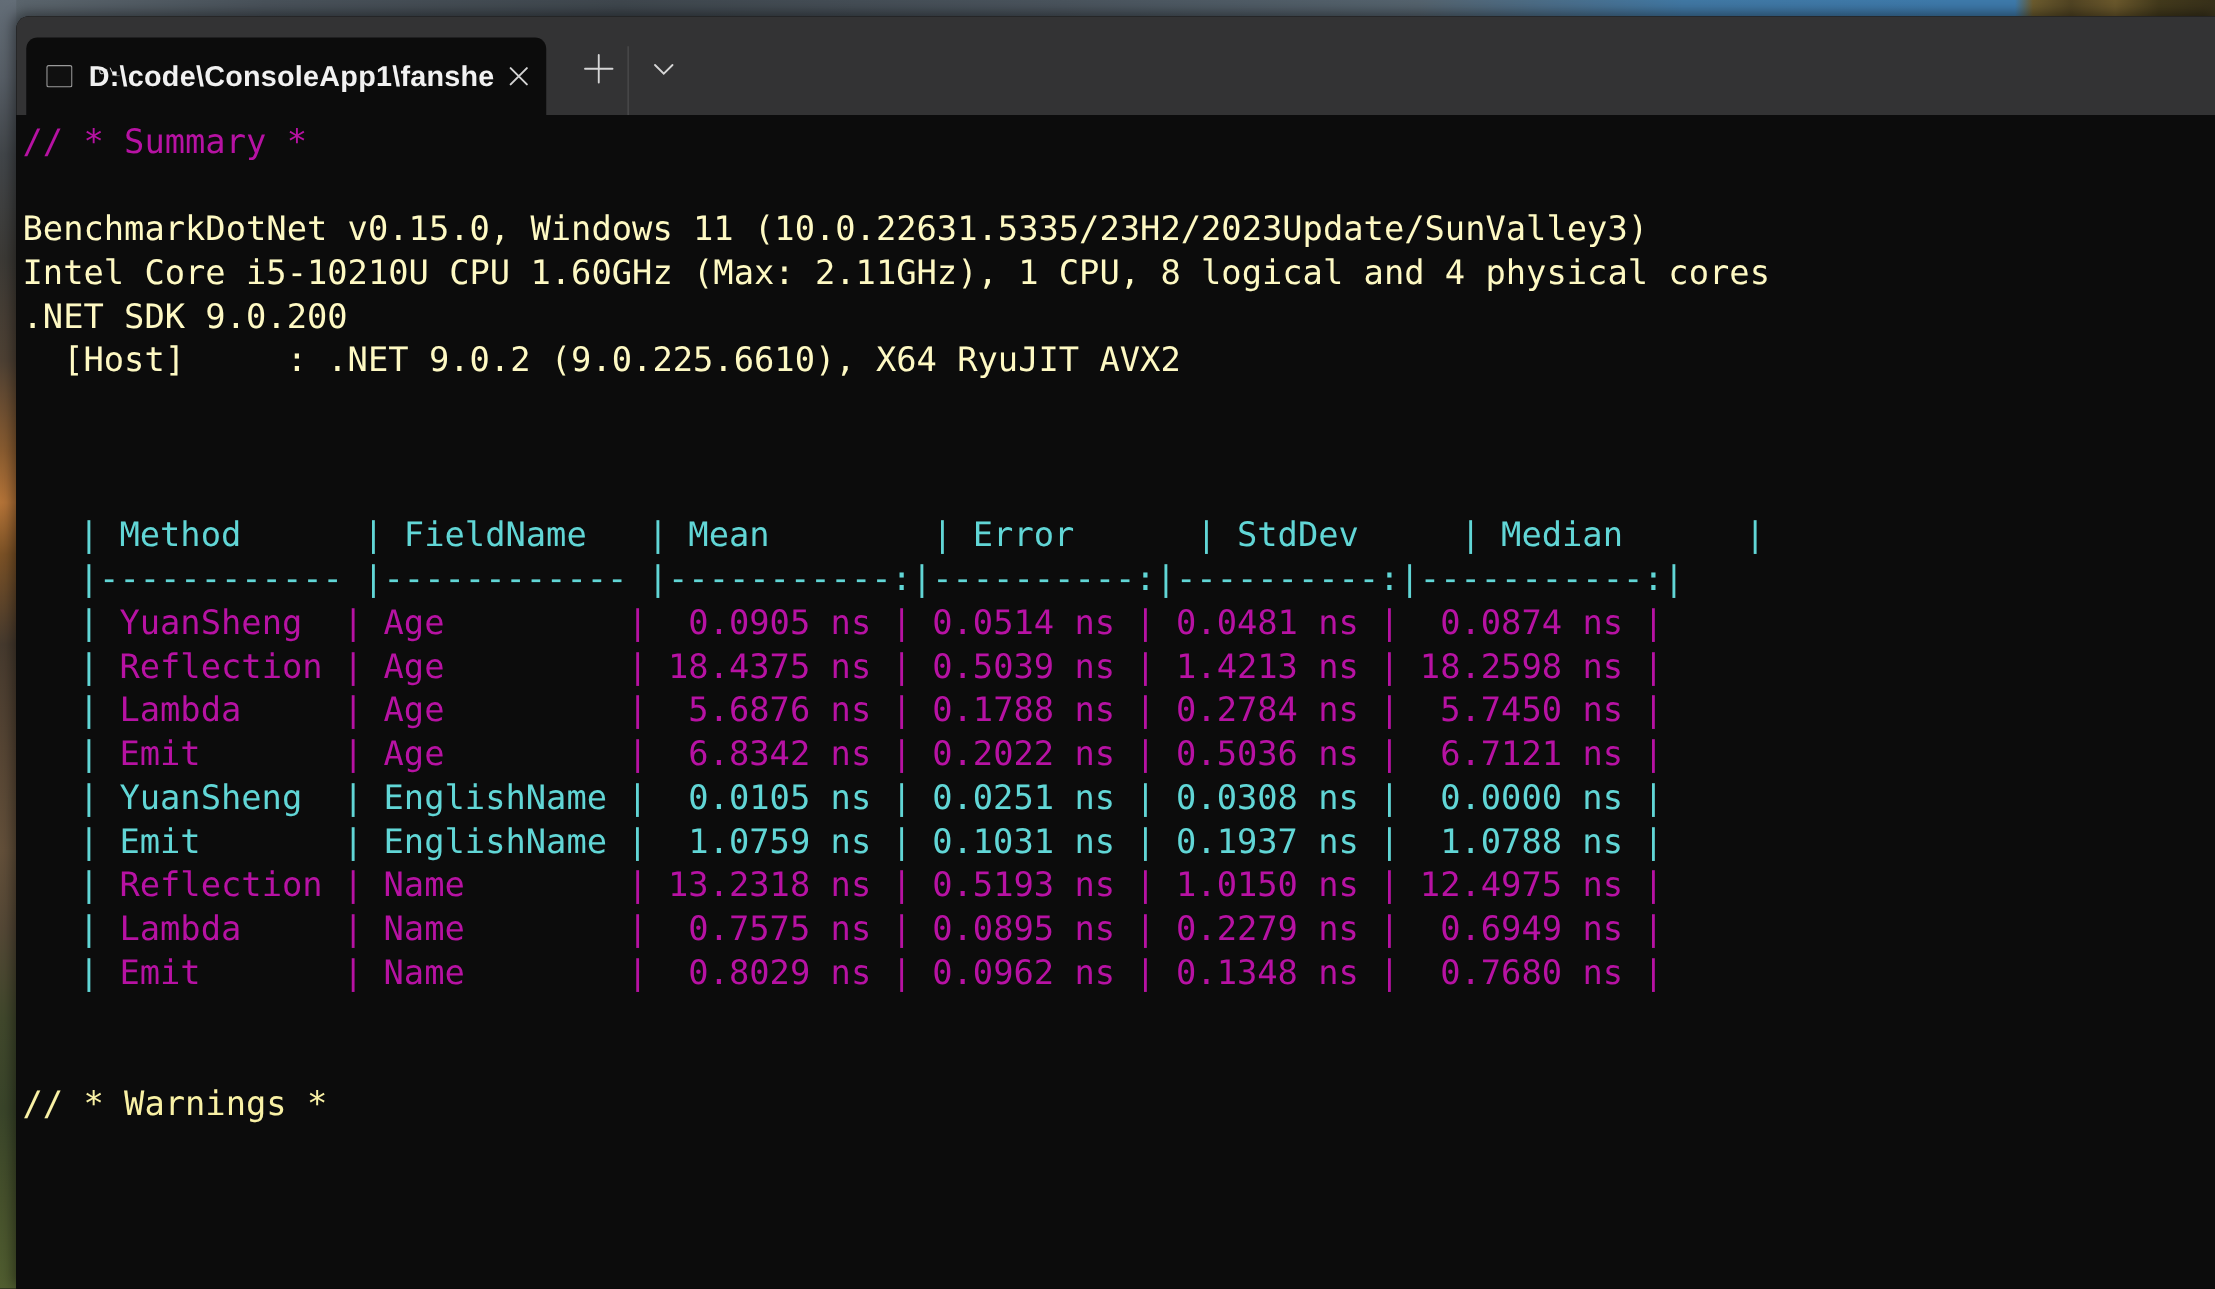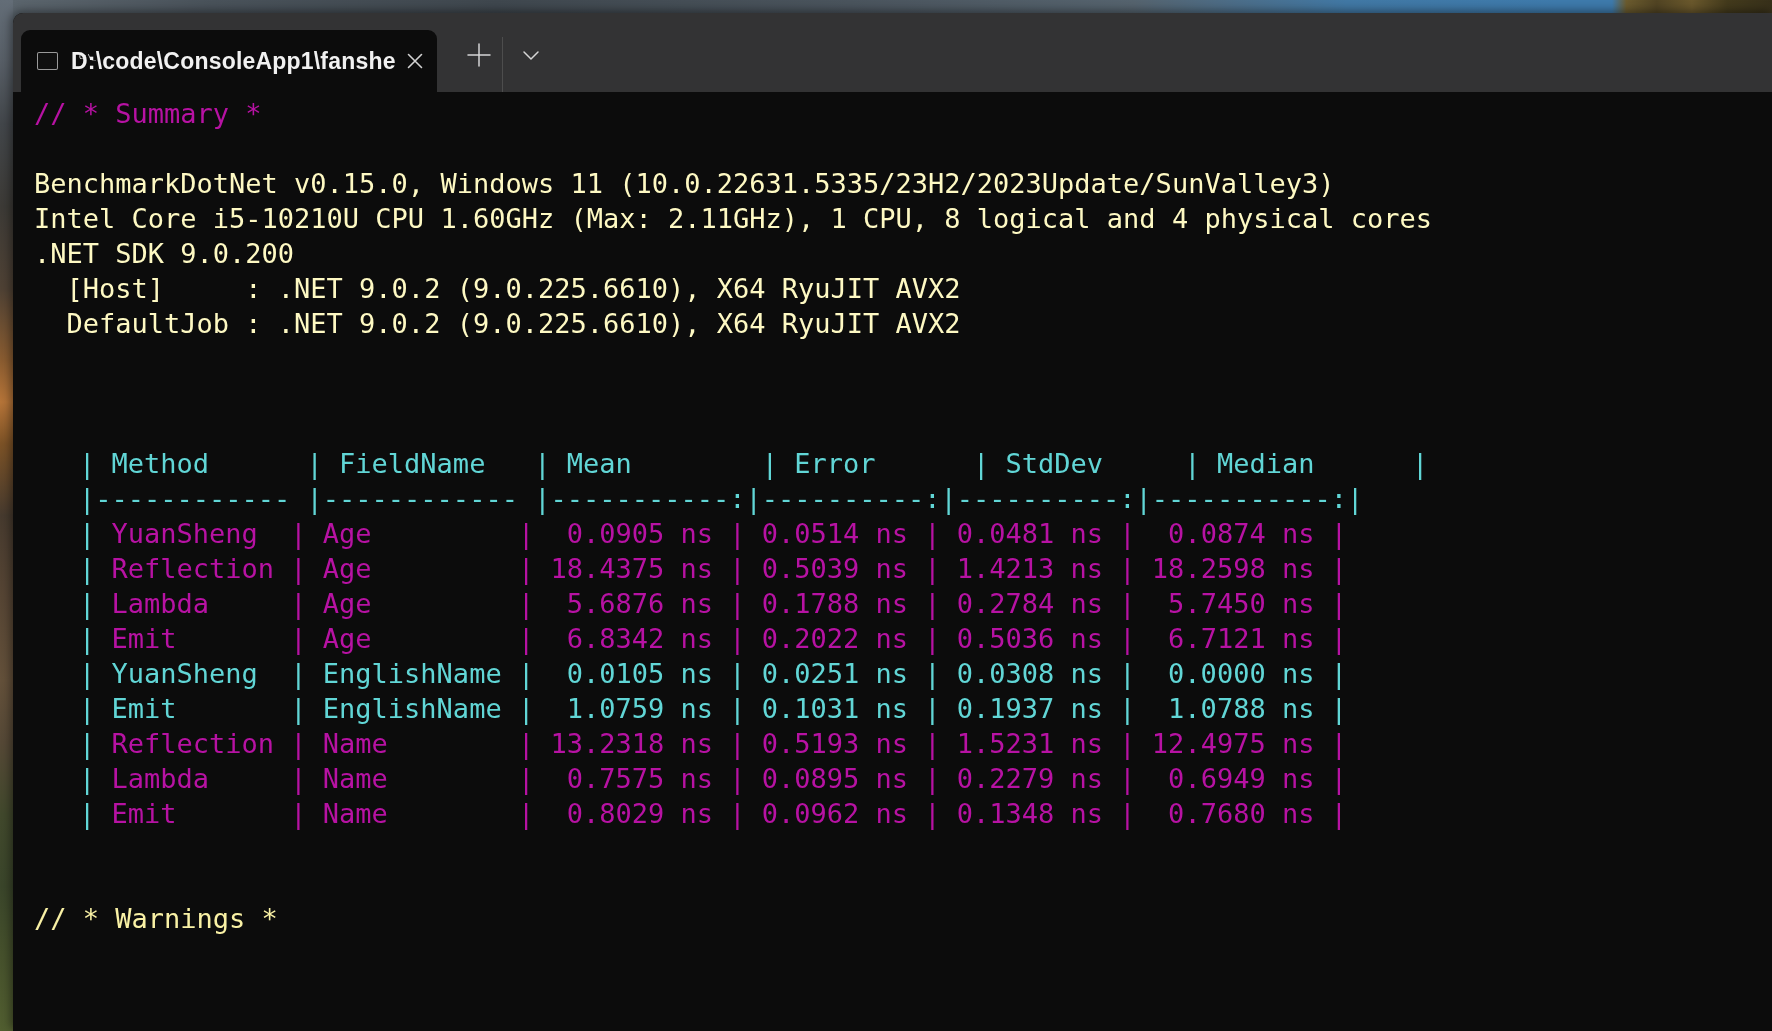--- a/index.html
+++ b/index.html
@@ -30,21 +30,21 @@
   .tab-close{width:32px;height:32px;border-radius:4px;display:flex;align-items:center;
     justify-content:center;flex:none;margin-left:4px;cursor:default;}
   .newtab-btn{position:absolute;left:444px;top:20px;width:44px;height:44px;
     display:flex;align-items:center;justify-content:center;}
   .tabbar-divider{position:absolute;left:489px;top:24px;width:1px;height:55px;background:#4d4d4d;}
   .dropdown-btn{position:absolute;left:497px;top:20px;width:42px;height:44px;
     display:flex;align-items:center;justify-content:center;}
 
   
   .terminal{position:absolute;left:0;top:79px;right:0;bottom:0;background:#0c0c0c;
-    padding:4px 0 0 21px;font-family:"DejaVu Sans Mono","Liberation Mono",monospace;
+    padding:4px 0 0 5px;font-family:"DejaVu Sans Mono","Liberation Mono",monospace;
     font-size:27px;line-height:35px;}
   .term-line{height:35px;white-space:pre;}
   .c-magenta{color:#b712a3;}
   .c-cyan{color:#61d6d6;margin-left:45px;}
   .c-yellow{color:#fef9c3;}
   .c-brightYellow{color:#f9f1a5;}
 </style>
 </head>
 <body>
 
@@ -78,32 +78,31 @@
       </svg>
     </div>
   </div>
   <div class="terminal">
       <div class="term-line"><span class="c-magenta">// * Summary *</span></div>
       <div class="term-line"></div>
       <div class="term-line"><span class="c-yellow">BenchmarkDotNet v0.15.0, Windows 11 (10.0.22631.5335/23H2/2023Update/SunValley3)</span></div>
       <div class="term-line"><span class="c-yellow">Intel Core i5-10210U CPU 1.60GHz (Max: 2.11GHz), 1 CPU, 8 logical and 4 physical cores</span></div>
       <div class="term-line"><span class="c-yellow">.NET SDK 9.0.200</span></div>
       <div class="term-line"><span class="c-yellow">  [Host]     : .NET 9.0.2 (9.0.225.6610), X64 RyuJIT AVX2</span></div>
-      <div class="term-line"><span class="c-yellow">  DefaultJob : .NET 9.0.2 (9.0.225.6610), X64 RyuJIT AVX2</span></div>
       <div class="term-line"></div>
       <div class="term-line"></div>
       <div class="term-line"></div>
       <div class="term-line"><span class="c-cyan">| Method      | FieldName   | Mean        | Error      | StdDev     | Median      |</span></div>
       <div class="term-line"><span class="c-cyan">|------------ |------------ |-----------:|----------:|----------:|-----------:|</span></div>
       <div class="term-line"><span class="c-cyan">|</span><span class="c-magenta"> YuanSheng  | Age         |  0.0905 ns | 0.0514 ns | 0.0481 ns |  0.0874 ns |</span></div>
       <div class="term-line"><span class="c-cyan">|</span><span class="c-magenta"> Reflection | Age         | 18.4375 ns | 0.5039 ns | 1.4213 ns | 18.2598 ns |</span></div>
       <div class="term-line"><span class="c-cyan">|</span><span class="c-magenta"> Lambda     | Age         |  5.6876 ns | 0.1788 ns | 0.2784 ns |  5.7450 ns |</span></div>
       <div class="term-line"><span class="c-cyan">|</span><span class="c-magenta"> Emit       | Age         |  6.8342 ns | 0.2022 ns | 0.5036 ns |  6.7121 ns |</span></div>
       <div class="term-line"><span class="c-cyan">| YuanSheng  | EnglishName |  0.0105 ns | 0.0251 ns | 0.0308 ns |  0.0000 ns |</span></div>
       <div class="term-line"><span class="c-cyan">| Emit       | EnglishName |  1.0759 ns | 0.1031 ns | 0.1937 ns |  1.0788 ns |</span></div>
-      <div class="term-line"><span class="c-cyan">|</span><span class="c-magenta"> Reflection | Name        | 13.2318 ns | 0.5193 ns | 1.5231 ns | 12.4975 ns |</span></div>
+      <div class="term-line"><span class="c-cyan">|</span><span class="c-magenta"> Reflection | Name        | 13.2318 ns | 0.5193 ns | 1.0150 ns | 12.4975 ns |</span></div>
       <div class="term-line"><span class="c-cyan">|</span><span class="c-magenta"> Lambda     | Name        |  0.7575 ns | 0.0895 ns | 0.2279 ns |  0.6949 ns |</span></div>
       <div class="term-line"><span class="c-cyan">|</span><span class="c-magenta"> Emit       | Name        |  0.8029 ns | 0.0962 ns | 0.1348 ns |  0.7680 ns |</span></div>
       <div class="term-line"></div>
       <div class="term-line"></div>
       <div class="term-line"><span class="c-brightYellow">// * Warnings *</span></div>
     </div>
 </div>
 
 </body></html>

